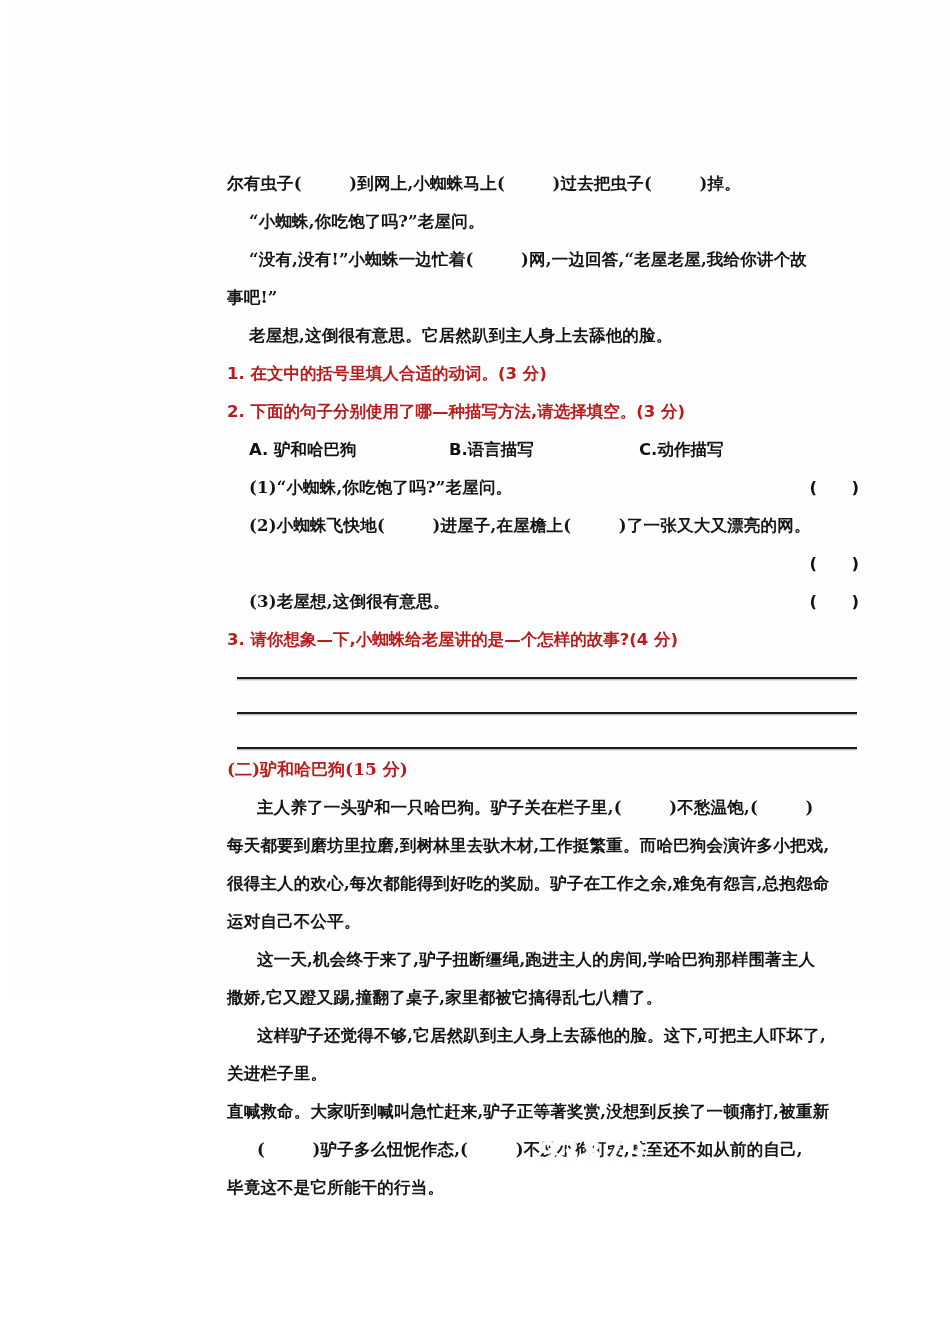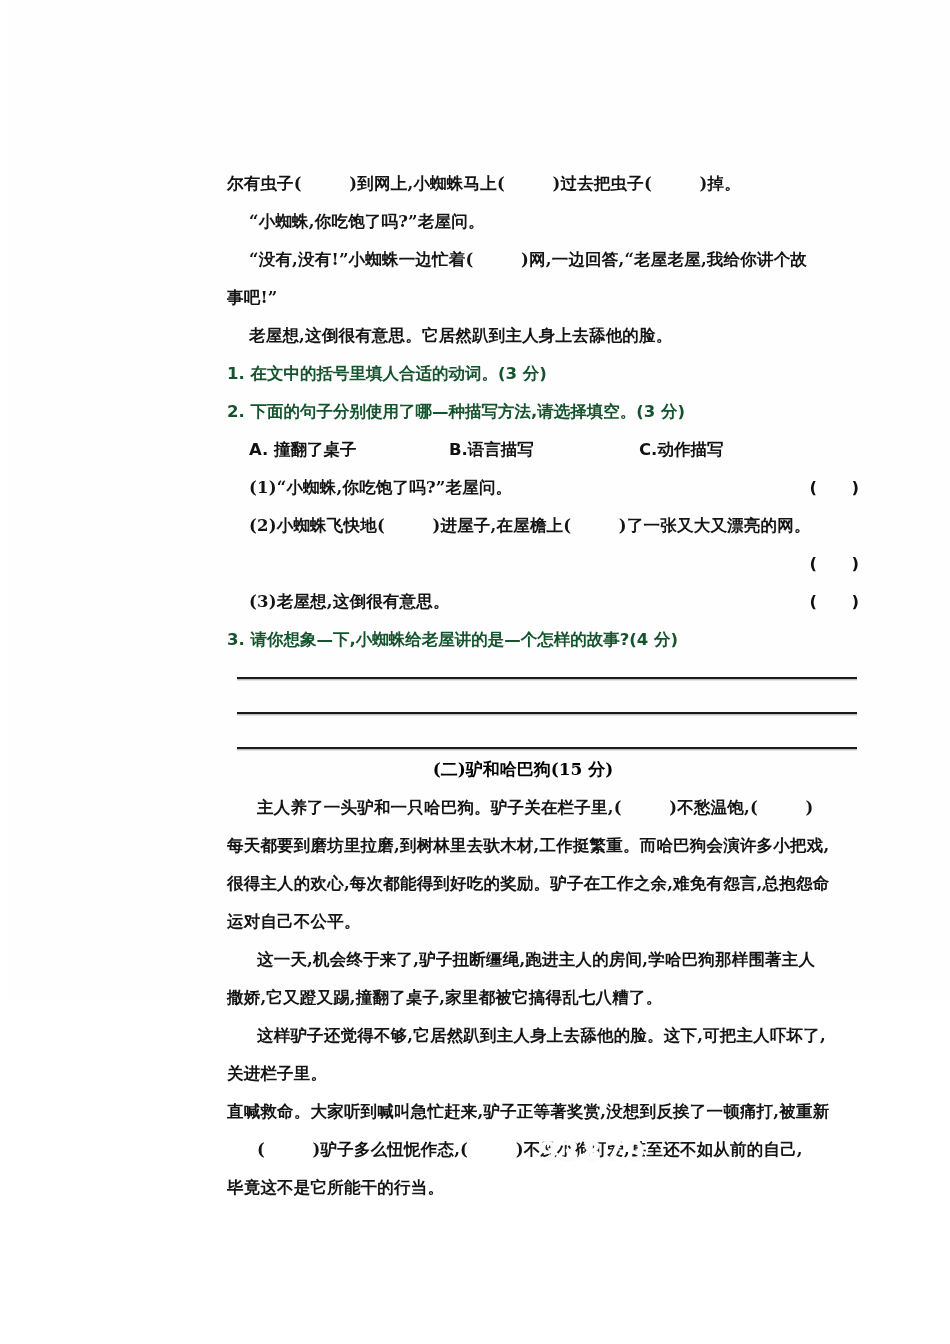--- a/index.html
+++ b/index.html
@@ -44,21 +44,21 @@
   }
   .ln.ind { text-indent: 0; padding-left: 22px; }
   .ln.ind2 { padding-left: 30px; }
 
   
   .qline {
     font-size: 16.5px;
     line-height: 38px;
     font-weight: 700;
     white-space: pre;
-    color: #14532d;
+    color: #b91c1c;
     font-family: "DejaVu Sans", "Liberation Sans", sans-serif;
     letter-spacing: 0px;
   }
 
   
   .row {
     position: relative;
     height: 38px;
   }
   .row .txt {
@@ -110,26 +110,26 @@
     height: 0;
     margin: 0 0 0 10px;
     width: 620px;
     border-bottom: 2.2px solid #1b1b1b;
     box-shadow: 0 1.4px 0 0 #bdbdbd;
   }
   .rule-gap { height: 33px; }
 
   
   .sect-title {
-    text-align: center;
+    text-align: left;
     font-size: 17px;
     line-height: 40px;
     font-weight: 700;
     white-space: pre;
-    color: #000000;
+    color: #b91c1c;
     font-family: "DejaVu Serif", "Liberation Serif", serif;
     padding-right: 40px;
   }
 
   
   .watermark {
     position: absolute;
     left: 530px;
     top: 1136px;
     font-family: "DejaVu Sans", "Liberation Sans", sans-serif;
@@ -155,21 +155,21 @@
       <div class="ln ind">“没有,没有!”小蜘蛛一边忙着(        )网,一边回答,“老屋老屋,我给你讲个故</div>
       <div class="ln">事吧!”</div>
       <div class="ln ind">老屋想,这倒很有意思。它居然趴到主人身上去舔他的脸。</div>
     </div>
 
     <div class="qline">1. 在文中的括号里填人合适的动词。(3 分)</div>
 
     <div class="qline">2. 下面的句子分别使用了哪—种描写方法,请选择填空。(3 分)</div>
 
     <div class="opts">
-      <span class="opt opt-a">A. 撞翻了桌子</span>
+      <span class="opt opt-a">A. 驴和哈巴狗</span>
       <span class="opt opt-b">B.语言描写</span>
       <span class="opt opt-c">C.动作描写</span>
     </div>
 
     <div class="row">
       <span class="txt ln ind">(1)“小蜘蛛,你吃饱了吗?”老屋问。</span>
       <span class="brkt">(      )</span>
     </div>
 
     <div>

